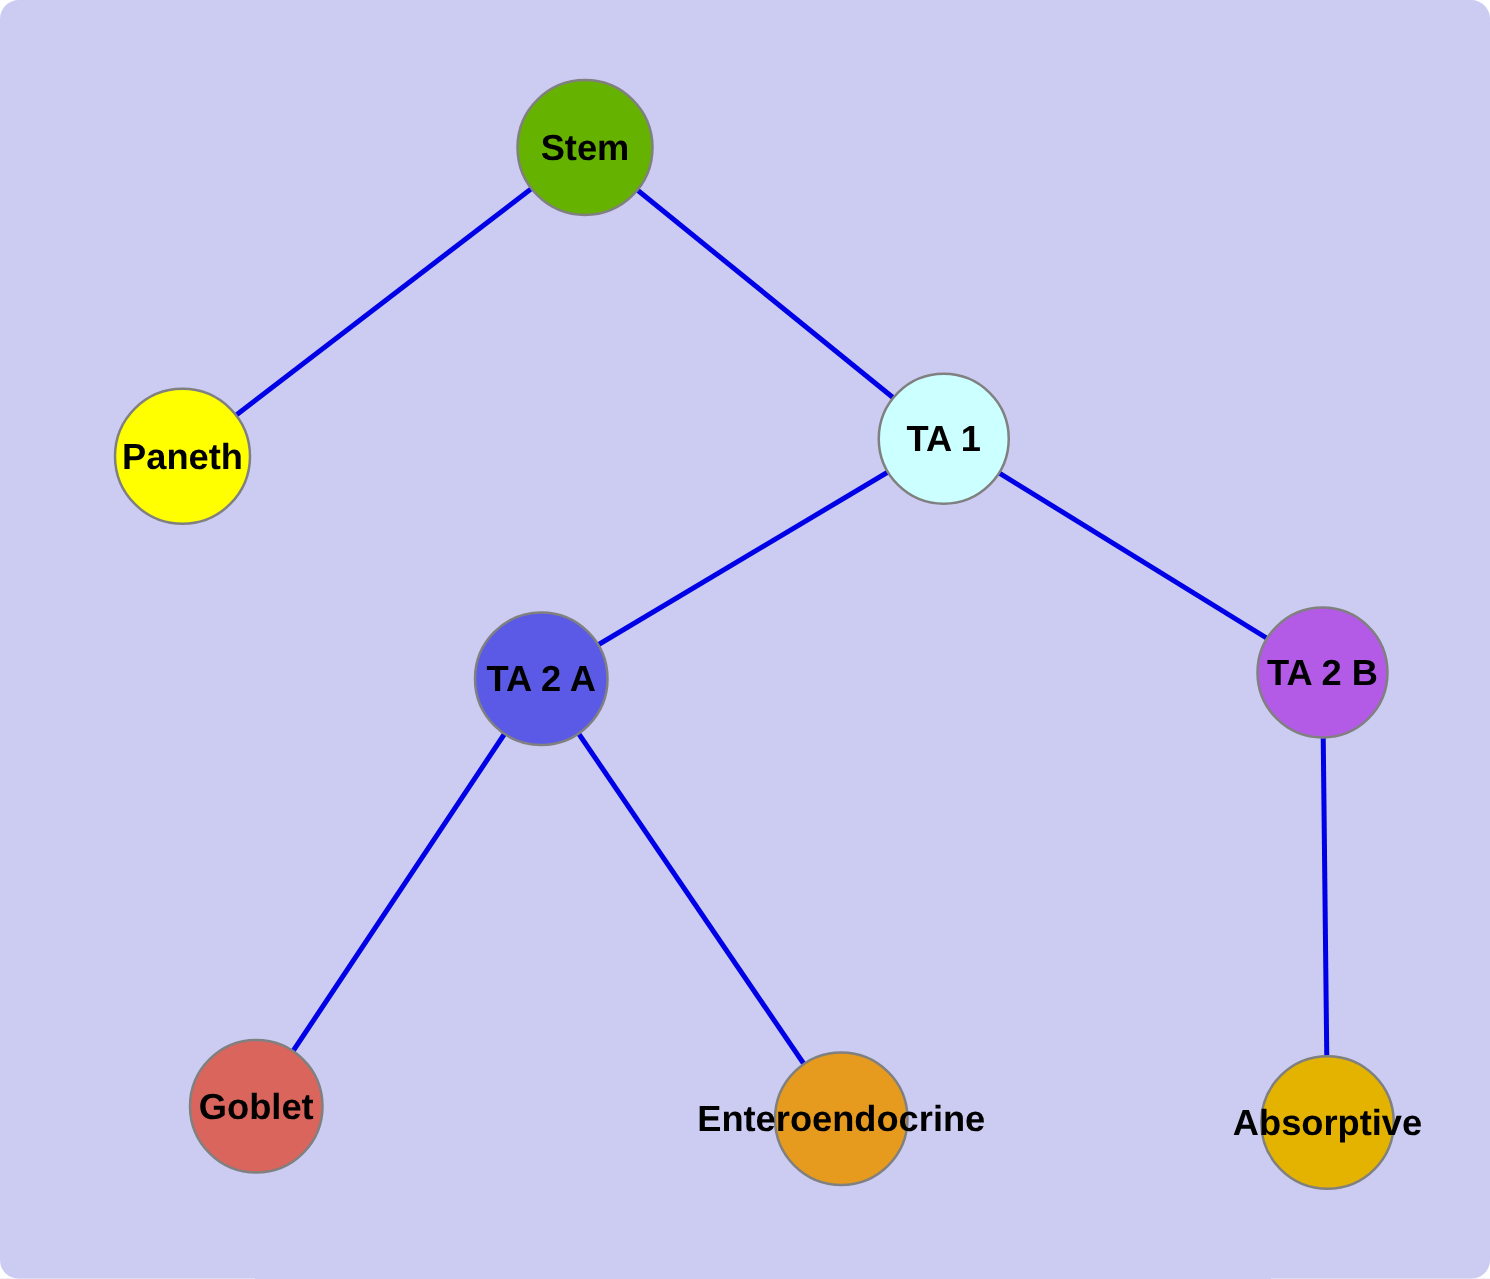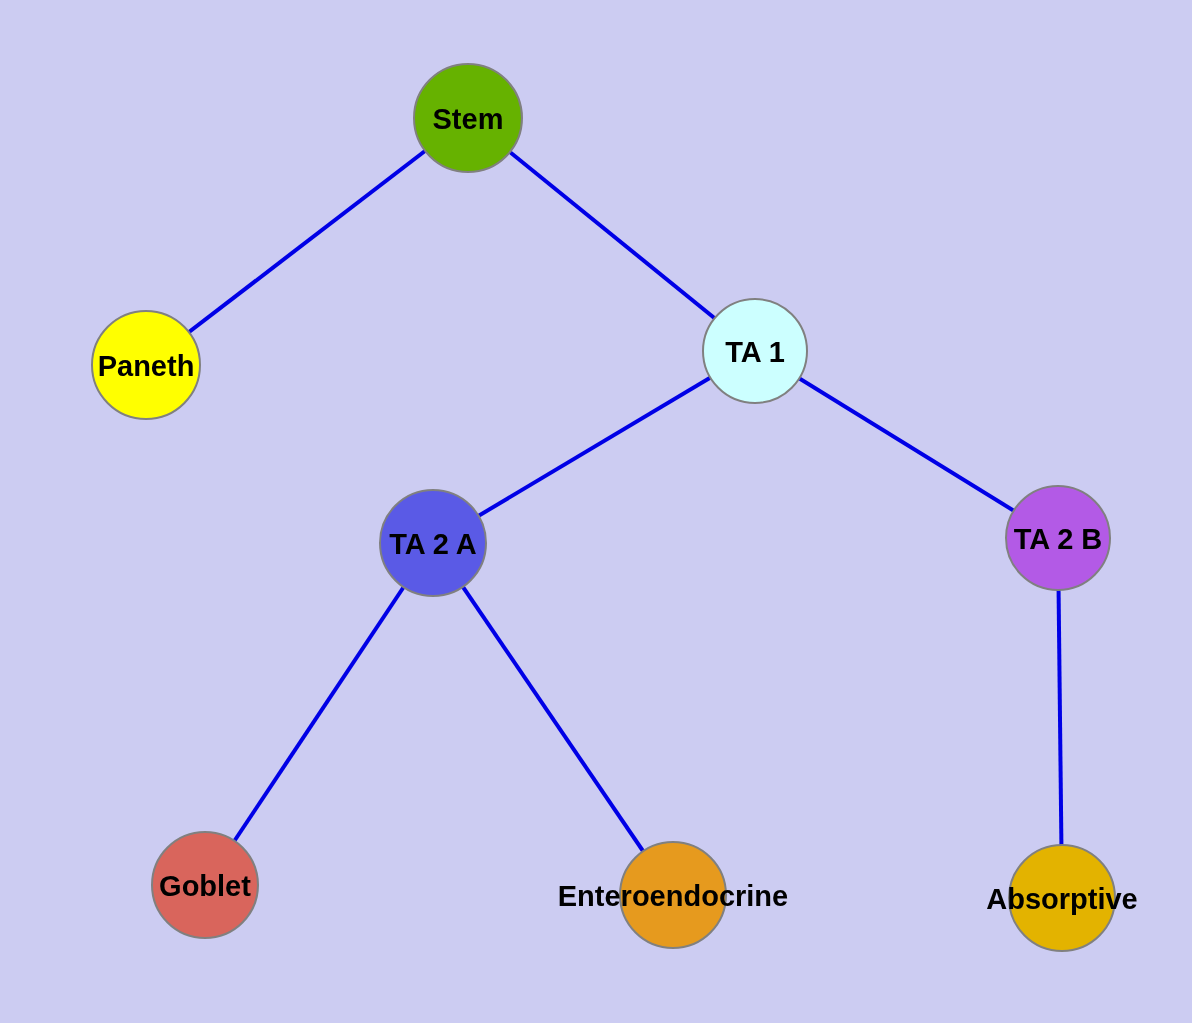--- a/index.html
+++ b/index.html
@@ -24,21 +24,21 @@
     font-weight: bold;
     pointer-events: none;
   }
   .edge-line {
     fill: none;
   }
 </style>
 </head>
 <body>
 
-<div class="stage" style="background: rgb(204, 204, 242);">
+<div class="stage" style="background: rgb(204, 204, 242); border-radius: 15px;">
   <svg id="graph" width="1192" height="1023" viewBox="0 0 1192 1023" xmlns="http://www.w3.org/2000/svg">
     <g id="edges-layer">
         <line x1="468" y1="118" x2="146" y2="365" stroke="#0000E6" stroke-width="4" class="edge-line"></line>
         <line x1="468" y1="118" x2="755" y2="351" stroke="#0000E6" stroke-width="4" class="edge-line"></line>
         <line x1="755" y1="351" x2="433" y2="543" stroke="#0000E6" stroke-width="4" class="edge-line"></line>
         <line x1="755" y1="351" x2="1058" y2="538" stroke="#0000E6" stroke-width="4" class="edge-line"></line>
         <line x1="433" y1="543" x2="205" y2="885" stroke="#0000E6" stroke-width="4" class="edge-line"></line>
         <line x1="433" y1="543" x2="673" y2="895" stroke="#0000E6" stroke-width="4" class="edge-line"></line>
         <line x1="1058" y1="538" x2="1062" y2="898" stroke="#0000E6" stroke-width="4" class="edge-line"></line>
       </g>

